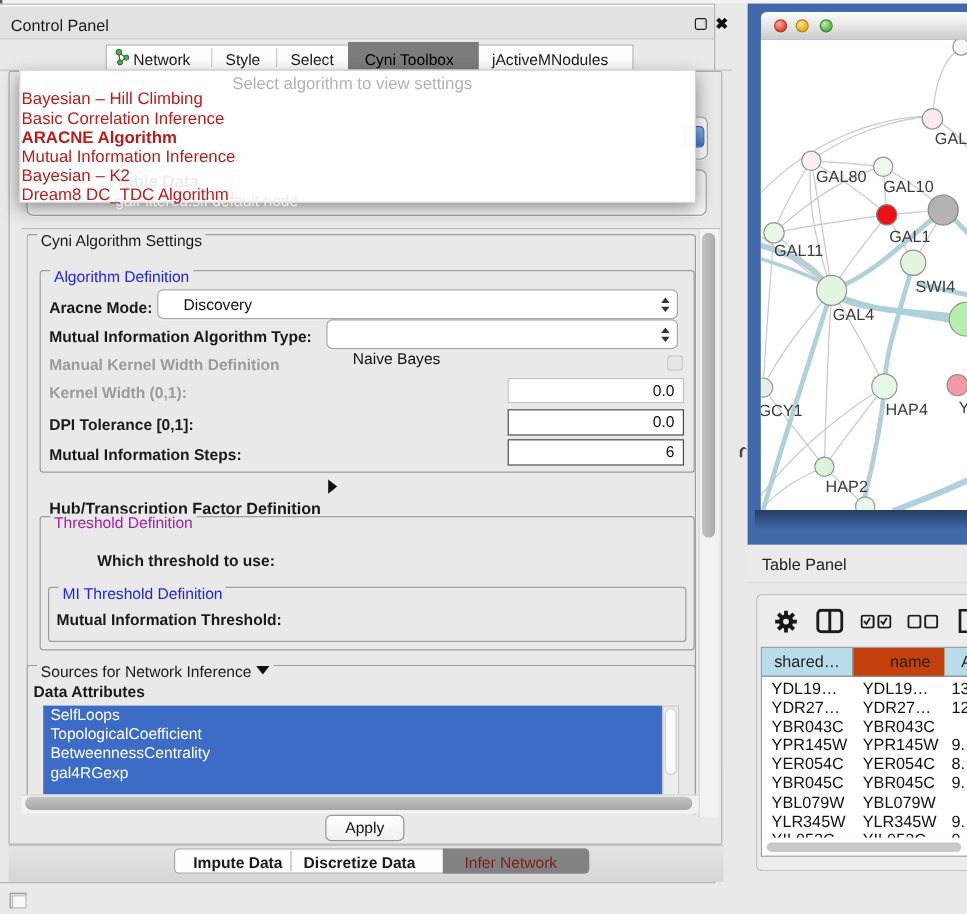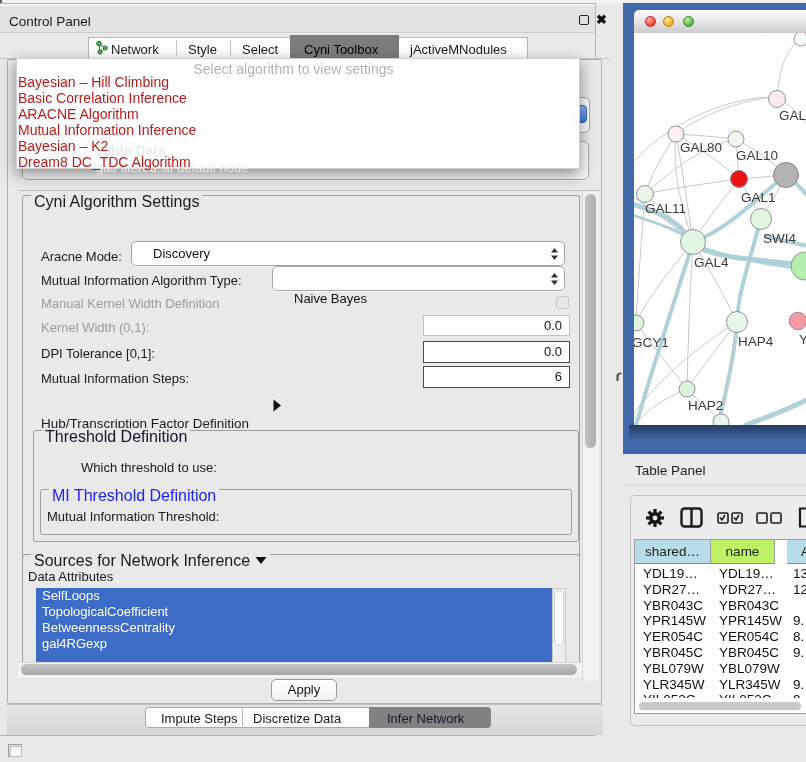--- a/index.html
+++ b/index.html
@@ -1,29 +1,29 @@
 <!DOCTYPE html>
 <html><head>
 <meta charset="utf-8">
 <style>
   html,body{margin:0;padding:0;}
   body{width:806px;height:762px;position:relative;background:#e9e9e9;
        font-family:"Liberation Sans",sans-serif;overflow:hidden;}
   .abs{position:absolute;}
-  .b{font-weight:normal;}
+  .b{font-weight:bold;}
   .lbl{font-size:13px;color:#1a1a1a;white-space:nowrap;}
   .dis{color:#9b9b9b;}
   .combo{position:absolute;background:#fff;border:1px solid #a7a7a7;border-radius:5px;
          box-shadow:inset 0 1px 0 #fdfdfd, 0 1px 0 rgba(255,255,255,.6);}
   .ctext{position:absolute;font-size:13px;color:#111;top:50%;transform:translateY(-52%);}
   .stepper{position:absolute;right:5px;top:50%;transform:translateY(-50%);width:9px;height:14px;}
   .field{position:absolute;background:#fff;border:1px solid #9a9a9a;text-align:center;}
   .fval{position:absolute;right:7px;font-size:13px;color:#111;top:50%;transform:translateY(-52%);}
   .group{position:absolute;border:1px solid #9f9f9f;border-radius:3px;}
-  .glabel{position:absolute;top:-3px;left:8px;background:#e9e9e9;padding:0 3px;font-size:16px;white-space:nowrap;}
+  .glabel{position:absolute;top:-3px;left:8px;background:#e9e9e9;padding:0 3px;font-size:13px;white-space:nowrap;}
 </style>
 </head>
 <body>
 
 <div class="abs" style="left:0;top:0;width:806px;height:3px;background:#f2f2f2;"></div>
 <div class="abs" style="left:0;top:0;width:2px;height:4px;background:#5a5a5a;"></div>
 
 <div class="abs" id="leftwin" style="left:0;top:3px;width:596px;height:733px;background:#e9e9e9;border:1px solid #b5b5b5;border-left:none;box-sizing:border-box;">
 
   <div class="abs" style="left:0;top:0;width:100%;height:2px;background:#f4f4f4;"></div>
@@ -61,20 +61,23 @@
 
   <div class="abs" style="left:18px;top:186px;width:582px;height:1px;background:#bdbdbd;"></div>
 
   <div class="abs" style="left:582px;top:187px;width:17px;height:490px;background:#f2f2f2;border-left:1px solid #d5d5d5;box-sizing:border-box;"></div>
   <div class="abs" style="left:585px;top:190px;width:11px;height:254px;background:linear-gradient(90deg,#c2c2c2,#ababab);border-radius:6px;"></div>
 
   <div class="group" style="left:22px;top:191px;width:556px;height:480px;border-bottom:none;">
     <div class="glabel" style="color:#1a1a1a;">Cyni Algorithm Settings</div>
   </div>
 
+  <div class="group" style="left:33px;top:221px;width:544px;height:167px;">
+    <div class="glabel" style="color:#2222ee;">Algorithm Definition</div>
+  </div>
   <div class="abs lbl b" style="left:41px;top:245px;">Aracne Mode:</div>
   <div class="combo" style="left:131px;top:237px;width:432px;height:23px;">
     <span class="ctext" style="left:21px;">Discovery</span>
     <svg class="stepper" viewBox="0 0 9 14">
         <path d="M4.5 1 L8 5.4 H1 Z" fill="#333"></path>
         <path d="M4.5 13 L1 8.6 H8 Z" fill="#333"></path>
       </svg>
   </div>
   <div class="abs lbl b" style="left:41px;top:269px;">Mutual Information Algorithm Type:</div>
   <div class="combo" style="left:272px;top:262px;width:291px;height:23px;">
@@ -98,21 +101,21 @@
   <div class="field" style="left:423px;top:362px;width:147px;height:22px;border:1.5px solid #4a4a4a;box-sizing:border-box;">
       <span class="fval">6</span>
     </div>
 
   <div class="abs lbl b" style="left:41px;top:412px;font-size:13.5px;">Hub/Transcription Factor Definition</div>
   <svg class="abs" style="left:272px;top:395px;" width="10" height="13" viewBox="0 0 10 13">
       <path d="M1.5 0.5 L9 6.5 L1.5 12.5 Z" fill="#111"></path>
     </svg>
 
   <div class="group" style="left:33px;top:426px;width:544px;height:110px;">
-    <div class="glabel" style="color:#0f172a;">Threshold Definition</div>
+    <div class="glabel" style="color:#a21caf;">Threshold Definition</div>
   </div>
   <div class="abs lbl b" style="left:81px;top:456px;">Which threshold to use:</div>
   <div class="group" style="left:40px;top:485px;width:530px;height:44px;">
     <div class="glabel" style="color:#2222ee;">MI Threshold Definition</div>
   </div>
   <div class="abs lbl b" style="left:47px;top:505px;">Mutual Information Threshold:</div>
 
   <div class="group" style="left:22px;top:550px;width:556px;height:124px;border-bottom:none;">
     <div class="glabel" style="color:#1a1a1a;">Sources for Network Inference <svg width="12" height="9" viewBox="0 0 12 9" style="vertical-align:1px;">
           <path d="M0.5 1 L11.5 1 L6 8 Z" fill="#111"></path>
@@ -126,25 +129,25 @@
   <div class="abs" style="left:552px;top:584px;width:14px;height:77px;background:#ededed;border:1px solid #c9c9c9;box-sizing:border-box;"></div>
   <div class="abs" style="left:554px;top:586px;width:10px;height:56px;background:#fbfbfb;border:1px solid #cfcfcf;border-radius:5px;box-sizing:border-box;"></div>
 
   <div class="abs" style="left:18px;top:658px;width:564px;height:16px;background:#f2f2f2;border-top:1px solid #d5d5d5;box-sizing:border-box;"></div>
   <div class="abs" style="left:21px;top:660px;width:556px;height:11px;background:linear-gradient(#c4c4c4,#a6a6a6);border-radius:6px;"></div>
 
   <div class="abs" style="left:271px;top:675px;width:66px;height:22px;background:linear-gradient(#ffffff,#f0f0f0);border:1px solid #999;border-radius:5px;box-sizing:border-box;text-align:center;"><span style="font-size:13px;color:#111;line-height:20px;">Apply</span></div>
 
   <div class="abs" style="left:7px;top:700px;width:596px;height:30px;background:linear-gradient(#e4e4e4,#d6d6d6);border-top:1px solid #c2c2c2;"></div>
   <div class="abs" style="left:145px;top:703px;width:346px;height:21px;background:#fdfdfd;border:1px solid #a9a9a9;border-radius:4px;box-sizing:border-box;"></div>
-  <div class="abs lbl b" style="left:161px;top:707px;">Impute Steps</div>
+  <div class="abs lbl b" style="left:161px;top:707px;">Impute Data</div>
   <div class="abs" style="left:242px;top:705px;width:1px;height:17px;background:#b5b5b5;"></div>
   <div class="abs lbl b" style="left:253px;top:707px;">Discretize Data</div>
   <div class="abs" style="left:369px;top:703px;width:122px;height:21px;background:#828282;border-radius:0 4px 4px 0;"></div>
-  <div class="abs lbl" style="left:387px;top:707px;color:#0f172a;">Infer Network</div>
+  <div class="abs lbl" style="left:387px;top:707px;color:#7f1d1d;">Infer Network</div>
 </div>
 
 <div class="abs" style="left:16px;top:58px;width:564px;height:111px;background:rgba(255,255,255,0.97);border:1px solid #d2d2d2;box-shadow:0 5px 14px rgba(0,0,0,0.45);box-sizing:border-box;">
   <div class="abs" style="left:0;top:2px;width:100%;text-align:center;font-size:14px;color:#b2b2b2;padding-right:9px;box-sizing:border-box;">Select algorithm to view settings</div>
 
   <div class="abs" style="left:79px;top:84px;font-size:14px;color:#ededed;font-weight:bold;">Table Data</div>
   <div class="abs" style="left:79px;top:101px;font-size:13px;color:#ededed;">galFiltered.sif default node</div>
   <div class="abs" style="left:1px;top:16px;font-size:14px;color:#b91c1c;line-height:15.9px;white-space:nowrap;">Bayesian – Hill Climbing<br>Basic Correlation Inference<br><span class="b">ARACNE Algorithm</span><br>Mutual Information Inference<br>Bayesian – K2<br>Dream8 DC_TDC Algorithm</div>
 </div>
 
@@ -261,21 +264,21 @@
   <svg class="abs" style="left:125px;top:16px;" width="26" height="12" viewBox="0 0 26 12">
     <rect x="1" y="1" width="10" height="10" rx="1.5" fill="none" stroke="#1c1c1c" stroke-width="1.6"></rect>
     <rect x="15" y="1" width="10" height="10" rx="1.5" fill="none" stroke="#1c1c1c" stroke-width="1.6"></rect>
   </svg>
   <svg class="abs" style="left:167px;top:11px;" width="16" height="21" viewBox="0 0 16 21">
     <path d="M2 1.5 h8 l4 4 v14 h-12 z" fill="none" stroke="#1c1c1c" stroke-width="2.2"></path>
   </svg>
 
   <div class="abs" style="left:3px;top:43px;width:173px;height:175px;background:#fff;border:1px solid #9e9e9e;border-right:none;box-sizing:border-box;overflow:hidden;">
     <div class="abs" style="left:0;top:0;width:76px;height:24px;background:#b9dcea;border-right:1px solid #9a9a9a;border-bottom:1px solid #8b8b8b;box-sizing:border-box;text-align:center;"><span style="font-size:13.5px;line-height:23px;color:#222;">shared…</span></div>
-    <div class="abs" style="left:76px;top:0;width:64px;height:24px;background:#bef264;border-right:1px solid #9a9a9a;border-bottom:1px solid #8b8b8b;box-sizing:border-box;text-align:center;"><span style="font-size:13.5px;line-height:23px;color:#222;">name</span></div>
+    <div class="abs" style="left:76px;top:0;width:96px;height:24px;background:#c2410c;border-right:1px solid #9a9a9a;border-bottom:1px solid #8b8b8b;box-sizing:border-box;text-align:center;"><span style="font-size:13.5px;line-height:23px;color:#222;">name</span></div>
     <div class="abs" style="left:152px;top:0;width:24px;height:24px;background:#b9dcea;border-bottom:1px solid #8b8b8b;box-sizing:border-box;"><span style="font-size:13.5px;line-height:23px;color:#222;padding-left:14px;">A</span></div>
     <div class="abs" style="left:8px;top:26px;font-size:13.5px;color:#111;line-height:15.8px;white-space:nowrap;">YDL19…<br>YDR27…<br>YBR043C<br>YPR145W<br>YER054C<br>YBR045C<br>YBL079W<br>YLR345W<br>YIL052C</div>
     <div class="abs" style="left:84px;top:26px;font-size:13.5px;color:#111;line-height:15.8px;white-space:nowrap;">YDL19…<br>YDR27…<br>YBR043C<br>YPR145W<br>YER054C<br>YBR045C<br>YBL079W<br>YLR345W<br>YIL052C</div>
     <div class="abs" style="left:158px;top:26px;font-size:13.5px;color:#111;line-height:15.8px;white-space:nowrap;">13<br>12<br><br>9.<br>8.<br>9.<br><br>9.<br>9.</div>
     <div class="abs" style="left:0px;top:158px;width:173px;height:14px;background:#fdfdfd;"></div>
     <div class="abs" style="left:4px;top:162px;width:162px;height:8px;background:#c9c9c9;border-radius:4px;"></div>
   </div>
 </div>
 
 <svg class="abs" style="left:615px;top:371px;" width="9" height="11" viewBox="0 0 9 11">

